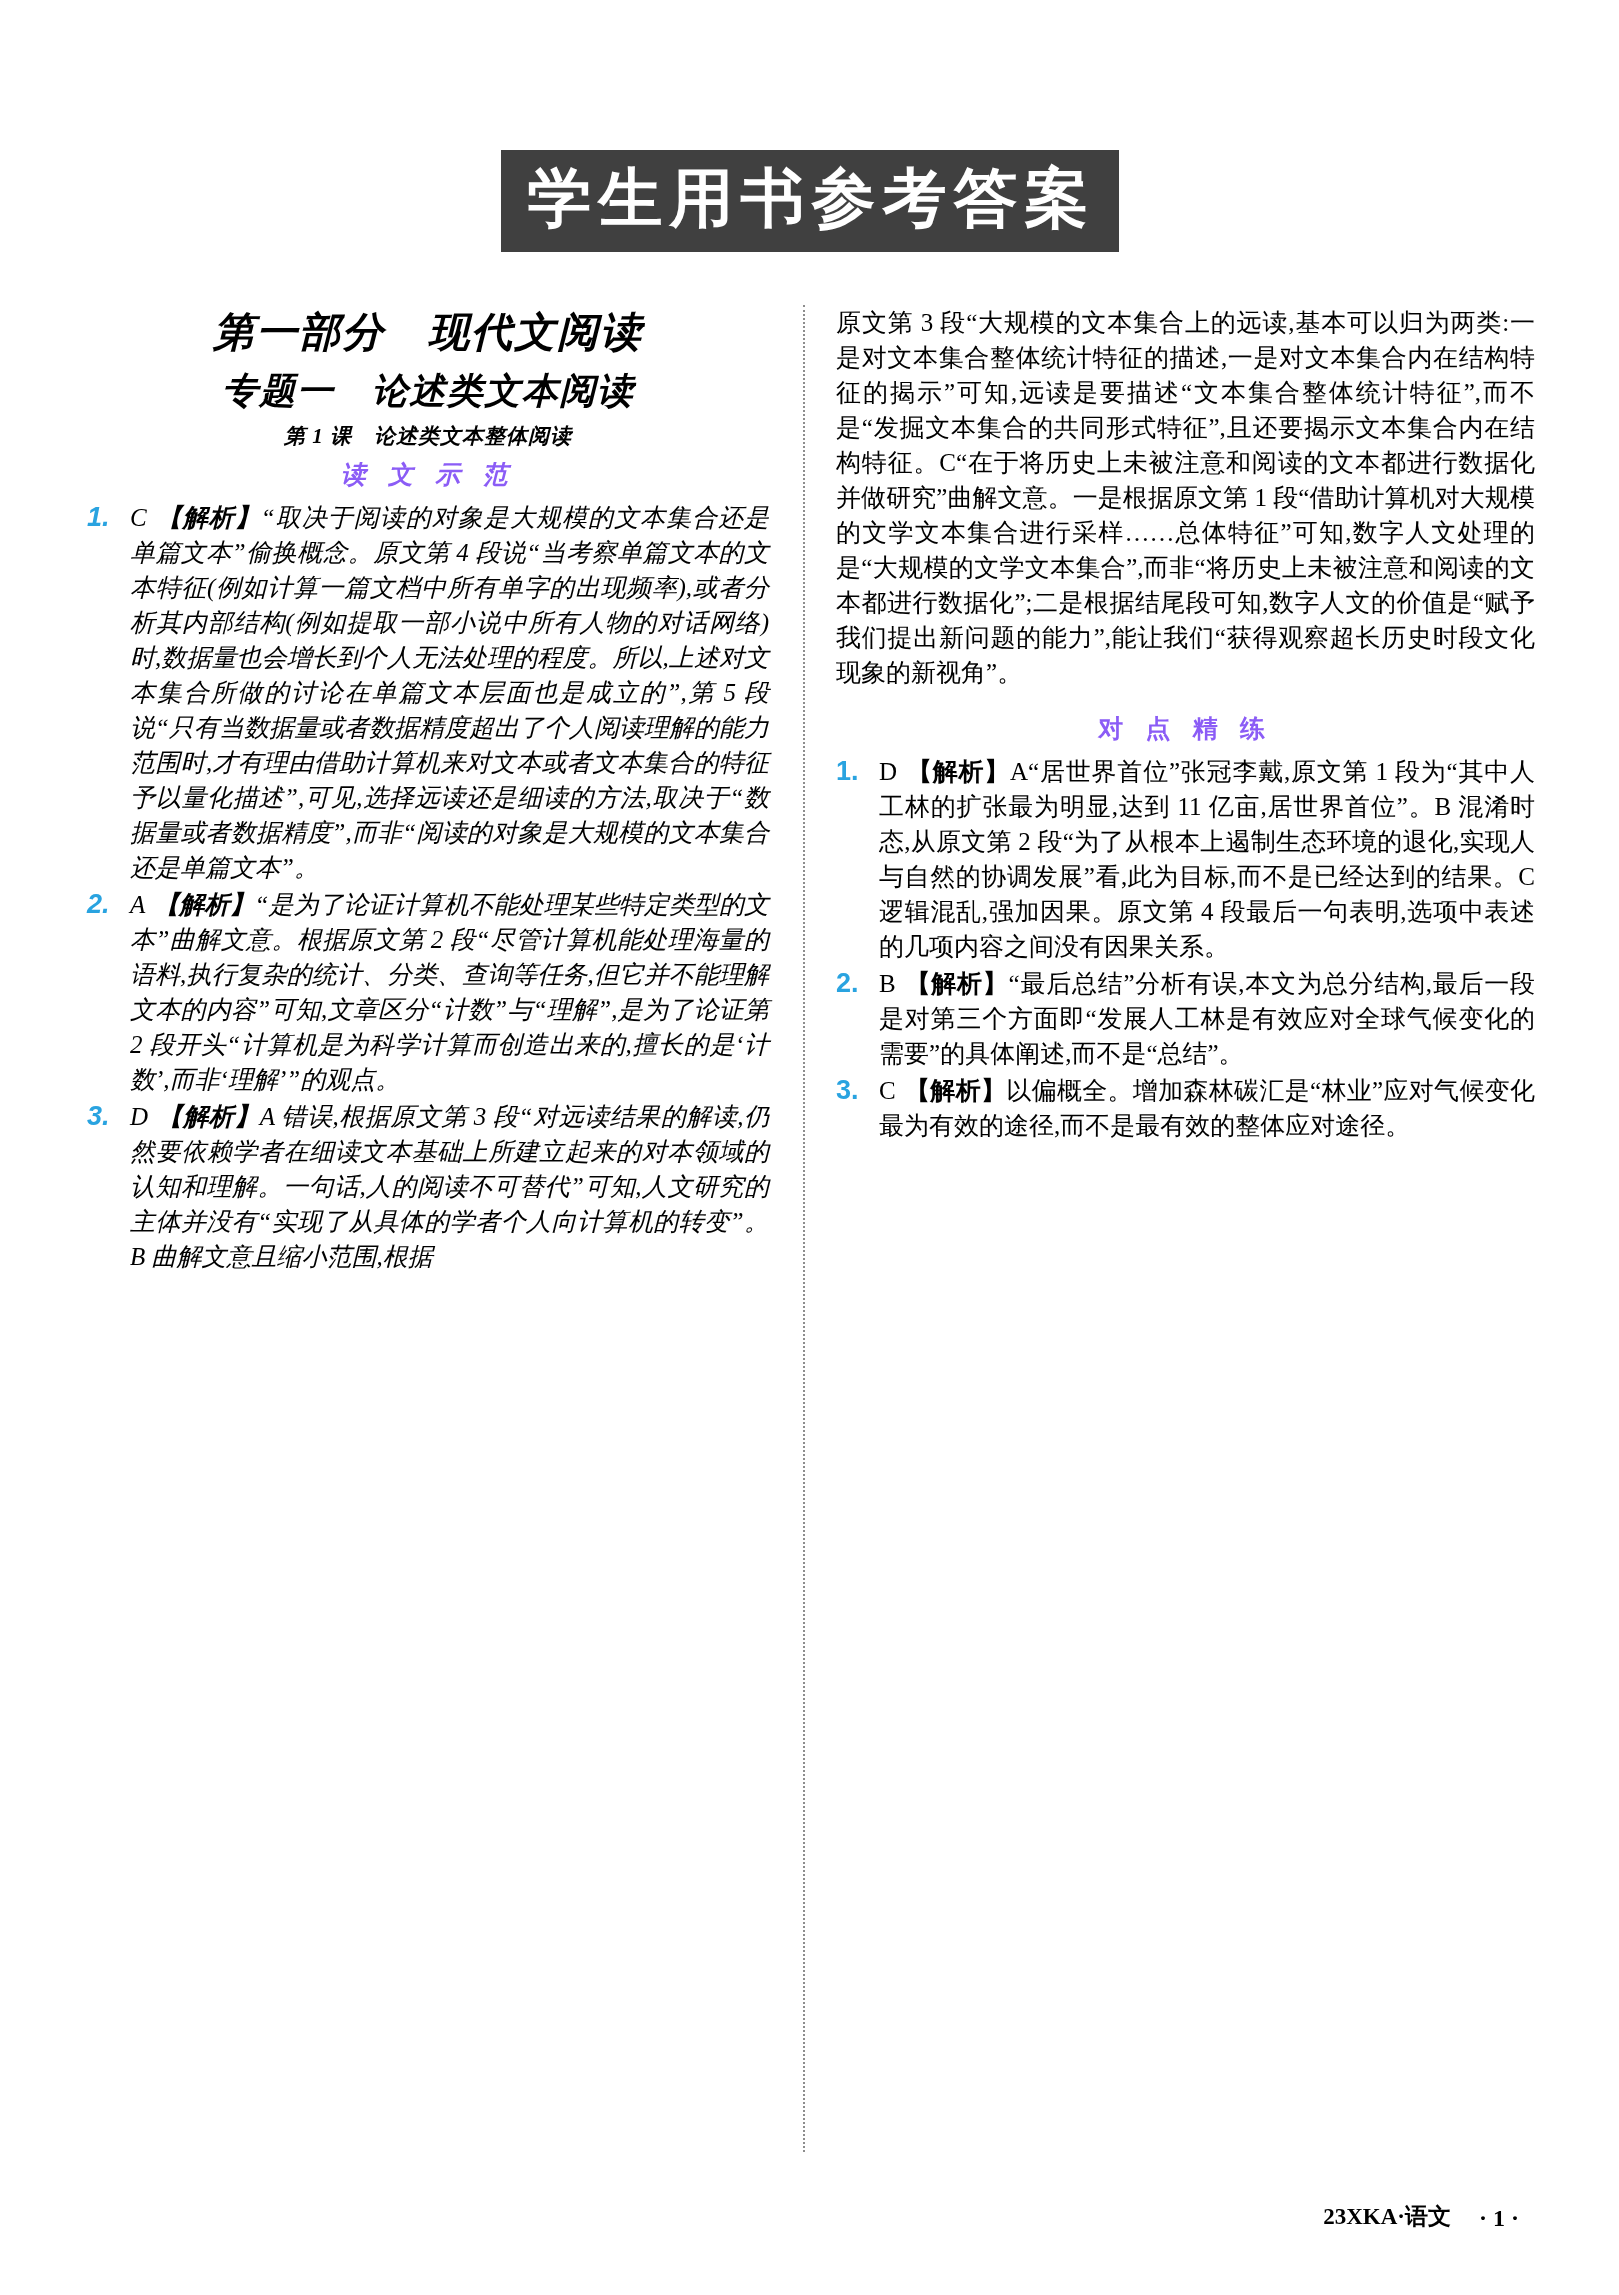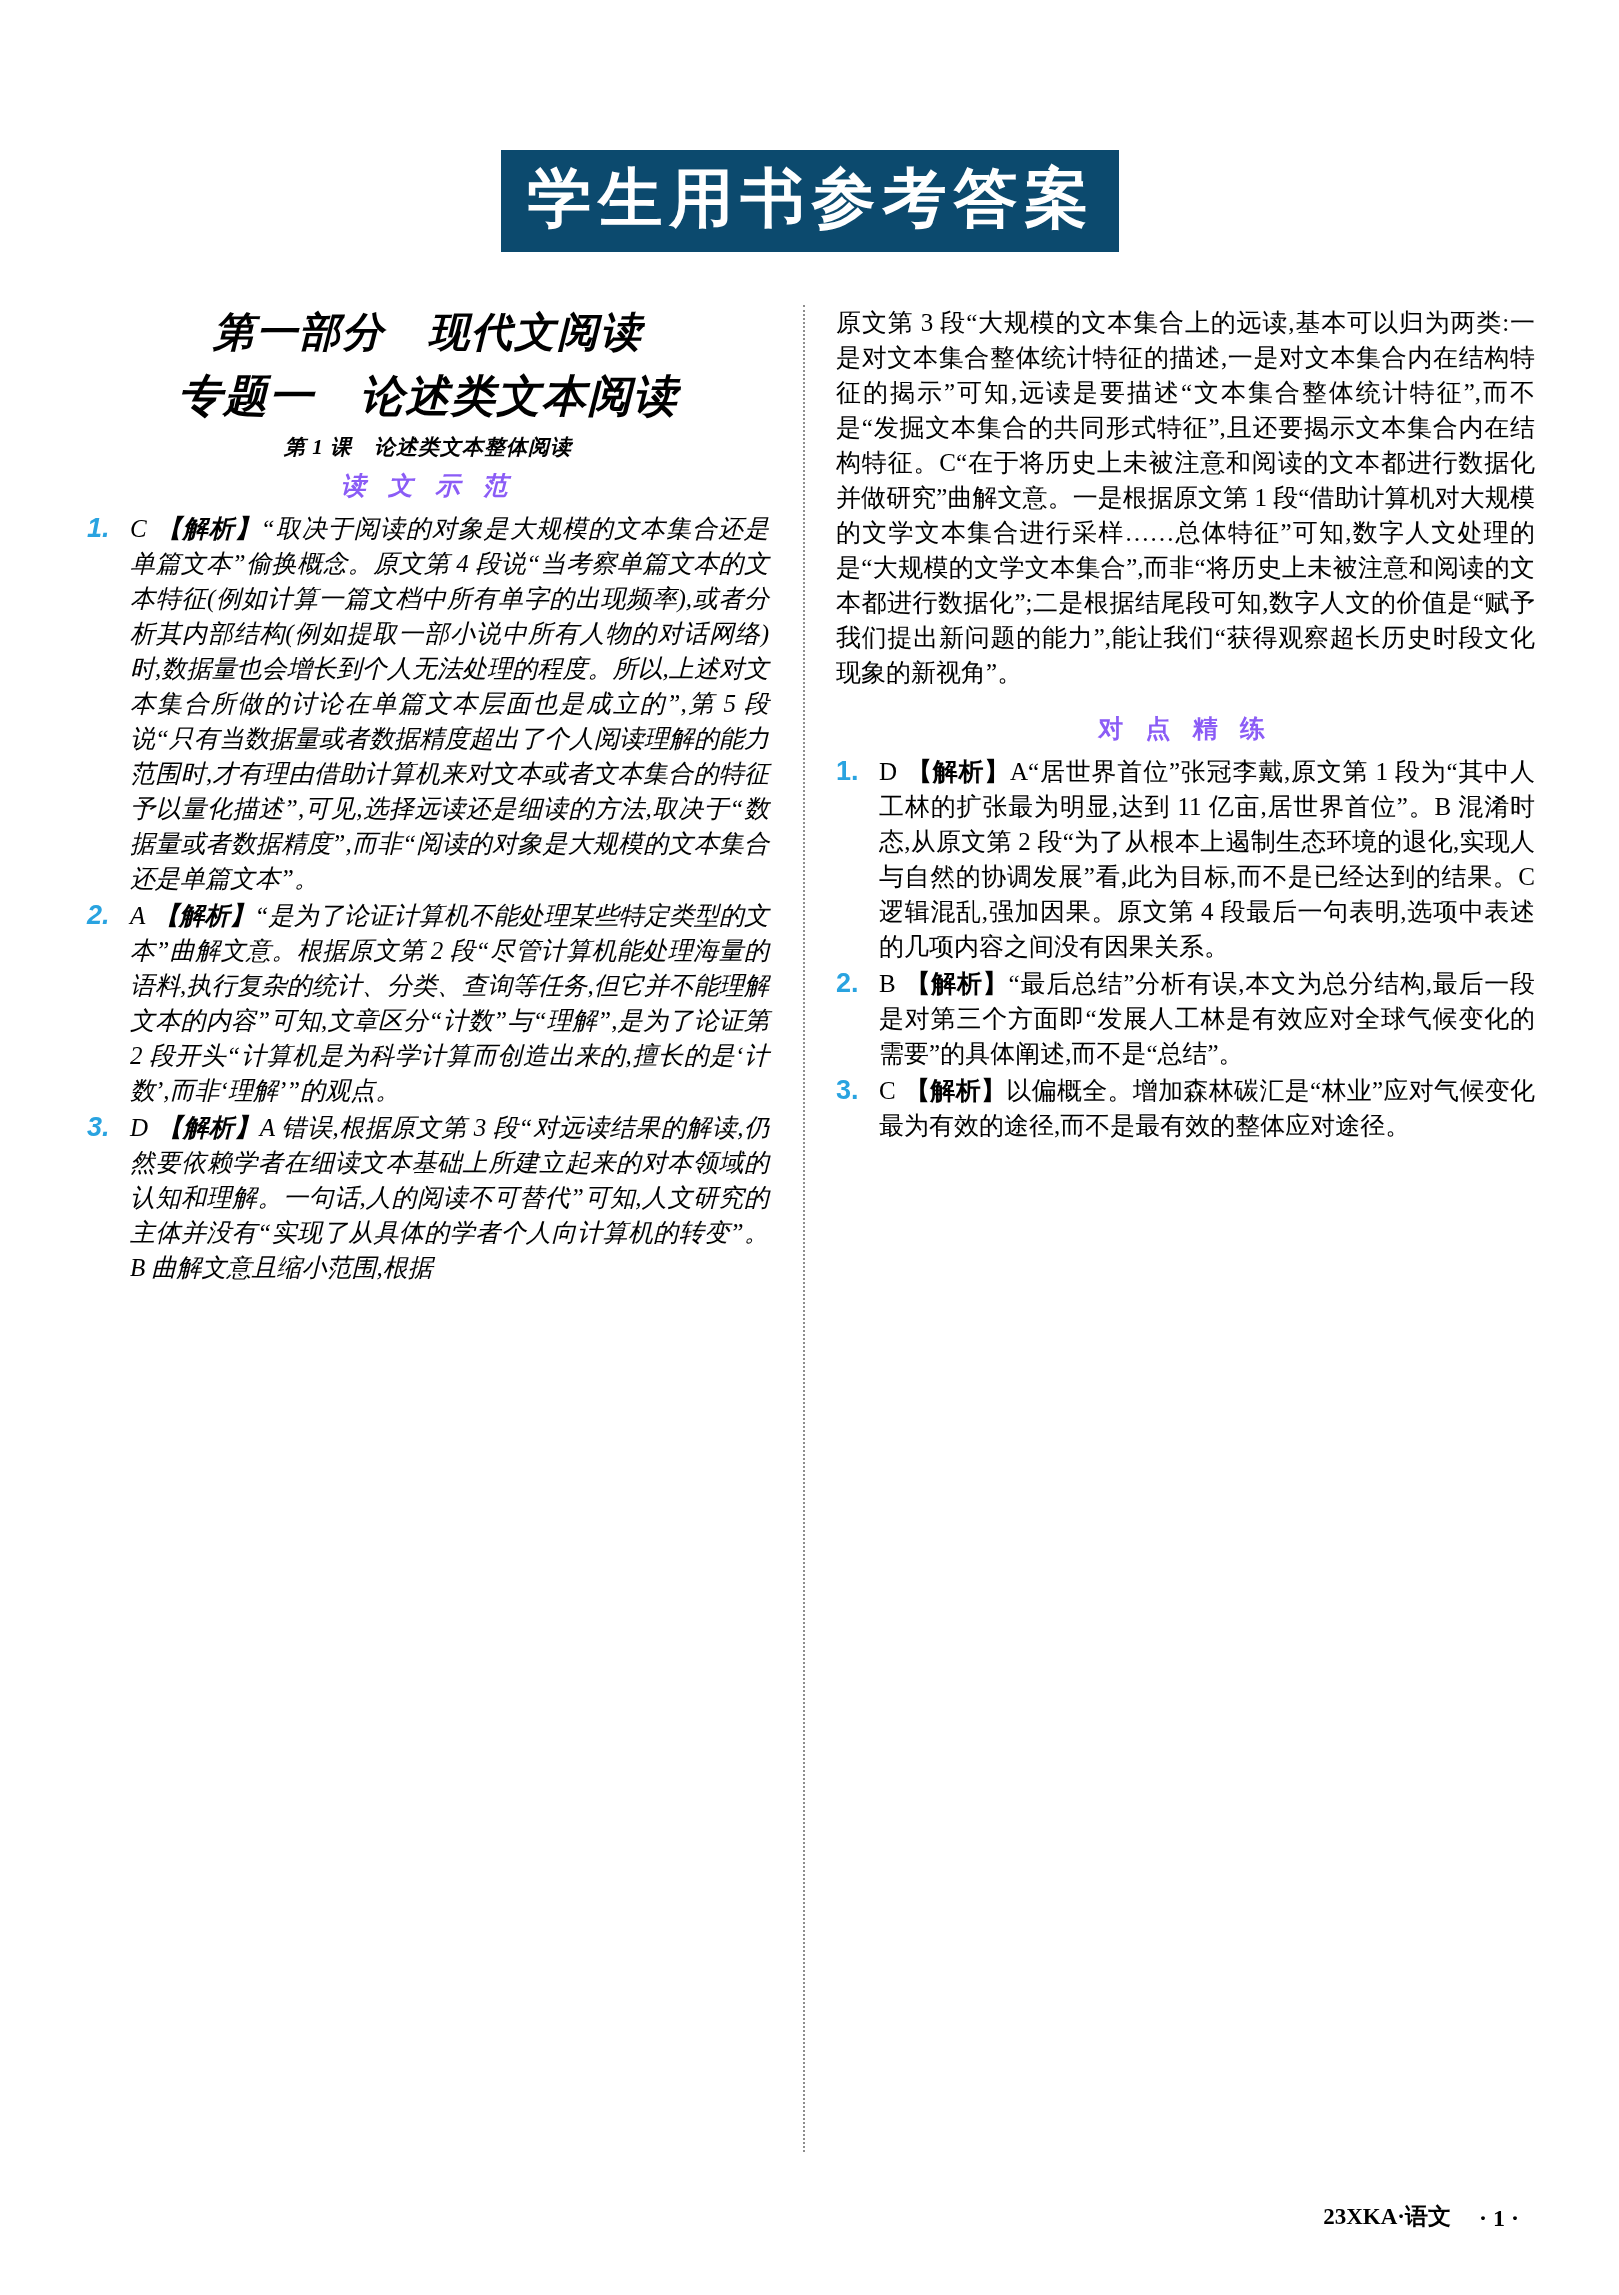--- a/index.html
+++ b/index.html
@@ -19,21 +19,21 @@
   
   .banner-wrap {
     position: absolute;
     left: 0;
     top: 150px;
     width: 1619px;
     display: flex;
     justify-content: center;
   }
   .banner {
-    background: #0c4a6e;
+    background: #404040;
     color: #ffffff;
     font-family: "Liberation Serif", "DejaVu Serif", serif;
     font-weight: bold;
     font-size: 64px;
     letter-spacing: 7px;
     line-height: 1.18;
     padding: 11px 23px 15px 27px;
     white-space: nowrap;
     text-align: center;
   }
@@ -80,21 +80,21 @@
     text-align: center;
     white-space: nowrap;
   }
   h1.part-title {
     font-size: 41px;
     letter-spacing: 2px;
     line-height: 1.35;
     margin-bottom: 7px;
   }
   h2.topic-title {
-    font-size: 44px;
+    font-size: 36px;
     letter-spacing: 1.5px;
     line-height: 1.35;
     margin-bottom: 6px;
   }
   h3.lesson-title {
     font-size: 21px;
     letter-spacing: 1px;
     line-height: 1.35;
     margin-bottom: 8px;
   }

